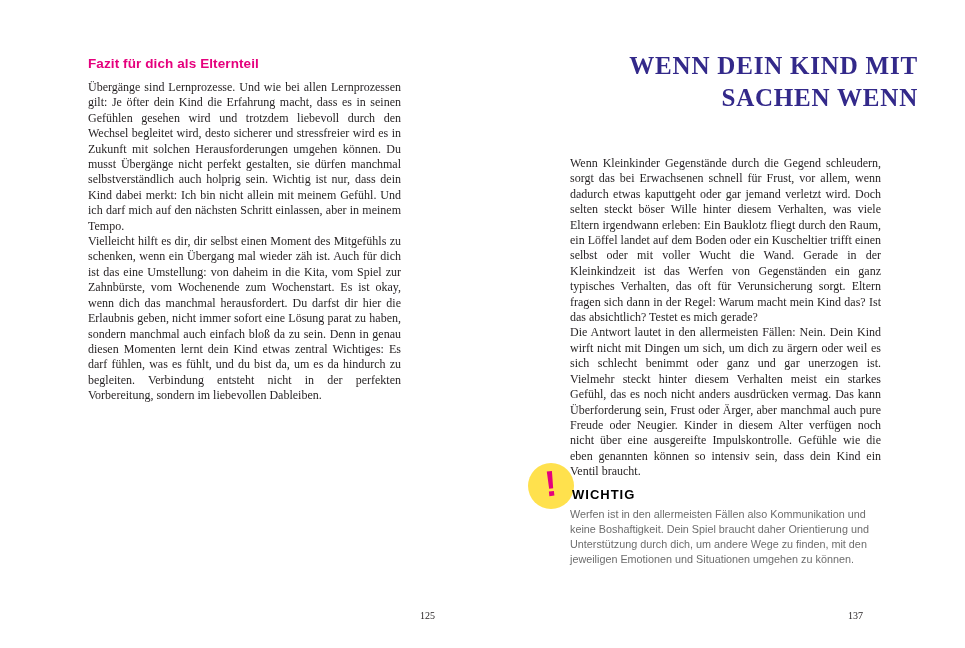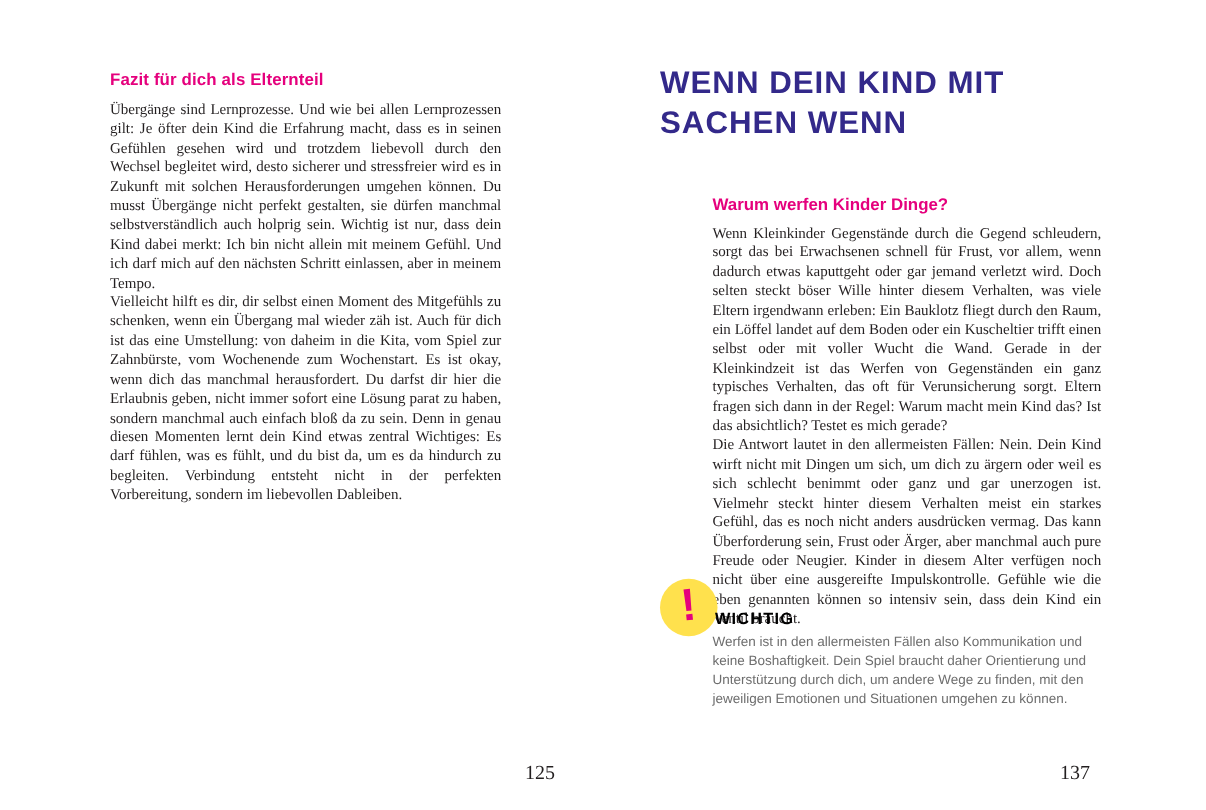--- a/index.html
+++ b/index.html
@@ -40,26 +40,27 @@
     color: #231f20;
   }
 
   
   .chapter-title {
     position: absolute;
     left: 528px;
     top: 50px;
     width: 390px;
     margin: 0;
-    font-family: Liberation Sans, sans-serif;
+    font-family: Liberation Serif, serif;
     font-weight: 700;
     font-size: 25px;
     line-height: 32px;
     letter-spacing: 0.8px;
     color: #33298a;
+    text-align: right;
   }
   .right-page {
     position: absolute;
     left: 570px;
     top: 156px;
     width: 311px;
   }
   .sub-heading {
     font-family: "Liberation Sans", sans-serif;
     font-weight: 700;
@@ -115,21 +116,21 @@
     font-family: "Liberation Sans", sans-serif;
     font-size: 10.8px;
     line-height: 15px;
     color: #6d6d6d;
   }
 
   
   .pageno {
     position: absolute;
     font-family: "Liberation Serif", serif;
-    font-size: 16px;
+    font-size: 10px;
     color: #231f20;
   }
   .pageno-left  { left: 420px; top: 610px; }
   .pageno-right { left: 848px; top: 610px; }
 </style>
 </head>
 <body>
 
 <div class="spread">
 
@@ -140,21 +141,20 @@
   </section>
 
   <div class="pageno pageno-left">125</div>
 
   <h1 class="chapter-title">
     <span>WENN DEIN KIND MIT</span><br>
     <span>SACHEN WENN</span>
   </h1>
 
   <section class="right-page">
-    <h3 class="sub-heading">Warum werfen Kinder Dinge?</h3>
     <p class="body-text">Wenn Kleinkinder Gegenstände durch die Gegend schleudern, sorgt das bei Erwachsenen schnell für Frust, vor allem, wenn dadurch etwas kaputtgeht oder gar jemand verletzt wird. Doch selten steckt böser Wille hinter diesem Verhalten, was viele Eltern irgendwann erleben: Ein Bauklotz fliegt durch den Raum, ein Löffel landet auf dem Boden oder ein Kuscheltier trifft einen selbst oder mit voller Wucht die Wand. Gerade in der Kleinkindzeit ist das Werfen von Gegenständen ein ganz typisches Verhalten, das oft für Verunsicherung sorgt. Eltern fragen sich dann in der Regel: Warum macht mein Kind das? Ist das absichtlich? Testet es mich gerade?</p>
     <p class="body-text">Die Antwort lautet in den allermeisten Fällen: Nein. Dein Kind wirft nicht mit Dingen um sich, um dich zu ärgern oder weil es sich schlecht benimmt oder ganz und gar unerzogen ist. Vielmehr steckt hinter diesem Verhalten meist ein starkes Gefühl, das es noch nicht anders ausdrücken vermag. Das kann Überforderung sein, Frust oder Ärger, aber manchmal auch pure Freude oder Neugier. Kinder in diesem Alter verfügen noch nicht über eine ausgereifte Impulskontrolle. Gefühle wie die eben genannten können so intensiv sein, dass dein Kind ein Ventil braucht.</p>
   </section>
 
   <div class="important">
     <div class="imp-circle">
       <span class="imp-bang">!</span>
     </div>
     <div class="imp-label">WICHTIG</div>
     <p class="imp-text">Werfen ist in den allermeisten Fällen also Kommunikation und keine Boshaftigkeit. Dein Spiel braucht daher Orientierung und Unterstützung durch dich, um andere Wege zu finden, mit den jeweiligen Emotionen und Situationen umgehen zu können.</p>

